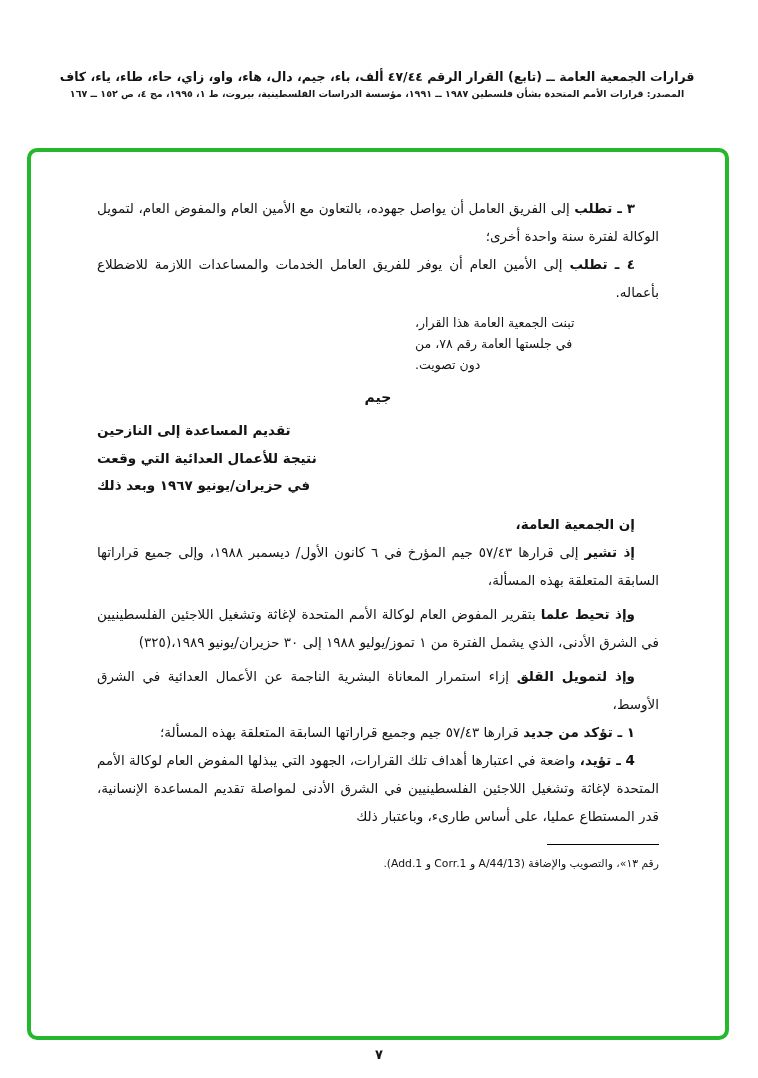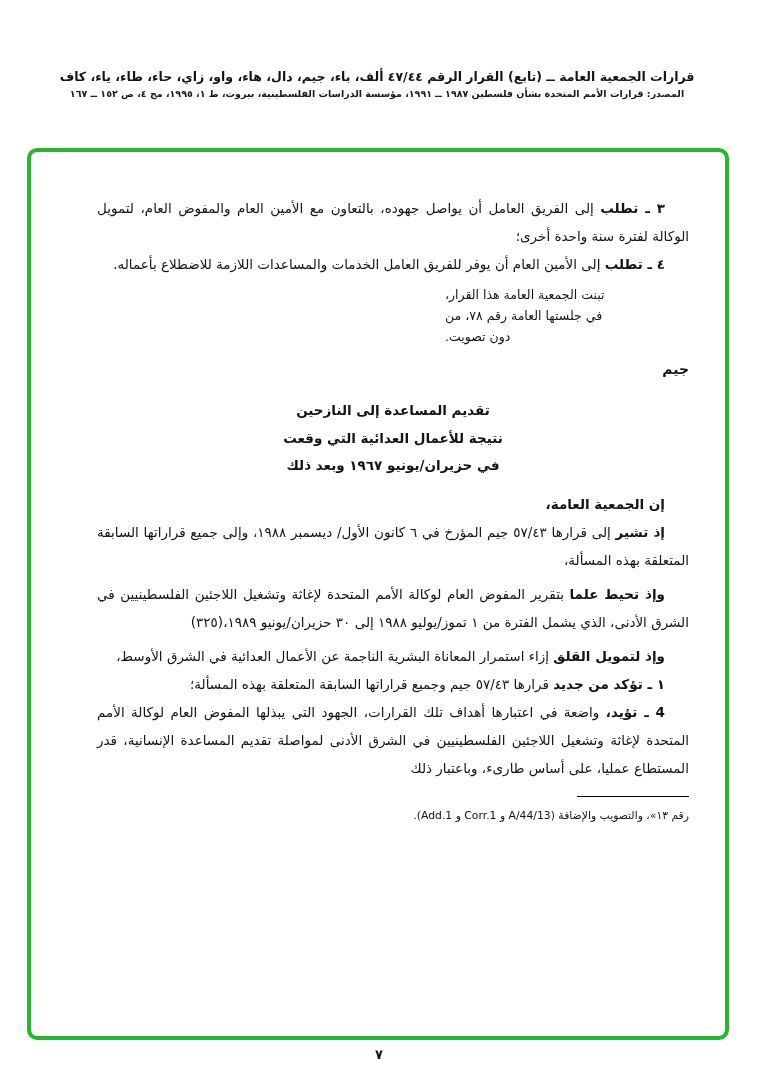--- a/index.html
+++ b/index.html
@@ -12,39 +12,39 @@
 
   
   .header{position:absolute;top:68px;left:26px;right:30px;text-align:center;direction:rtl;}
   .header-title{font-size:12.5px;font-weight:bold;letter-spacing:0;line-height:18px;}
   .header-source{font-size:9.5px;font-weight:bold;margin-top:2px;color:#1a1a1a;}
 
   
   .greenbox{
     position:absolute;top:148px;left:27px;width:702px;height:892px;
     border:4px solid #25b82c;border-radius:10px;box-sizing:border-box;
-    padding:42px 36px 0 66px;direction:rtl;overflow:hidden;background:#fff;
+    padding:42px 66px 0 66px;direction:rtl;overflow:hidden;background:#fff;
   }
 
   .para{
     font-size:13.5px;line-height:28px;margin:0;
     text-align:justify;text-indent:24px;
   }
   .para .lead{font-weight:bold;}
   .mt6{margin-top:6px;}
   .mt10{margin-top:10px;}
 
   .adoption{
     width:238px;margin:6px 6px 4px 0;direction:rtl;text-align:left;
     font-size:12.5px;line-height:21px;
   }
   .adoption div{white-space:nowrap;}
 
-  .section-letter{font-weight:bold;font-size:14px;margin:14px 0 20px;}
-  .section-title{text-align:center;font-weight:bold;font-size:13.5px;line-height:27.5px;margin:0 0 8px;}
+  .section-letter{text-align:center;font-weight:bold;font-size:14px;margin:14px 0 12px;}
+  .section-title{text-align:left;font-weight:bold;font-size:13.5px;line-height:27.5px;margin:0 0 8px;}
 
   .footnote-sep{
     width:112px;height:0;border:none;border-top:1.6px solid #000;
     margin:14px 0 9px;
   }
   .footnote{font-size:10.8px;line-height:19.5px;direction:rtl;}
   .footnote .fline{text-align:right;}
 
   .page-number{
     position:absolute;bottom:16px;left:0;right:0;text-align:center;

